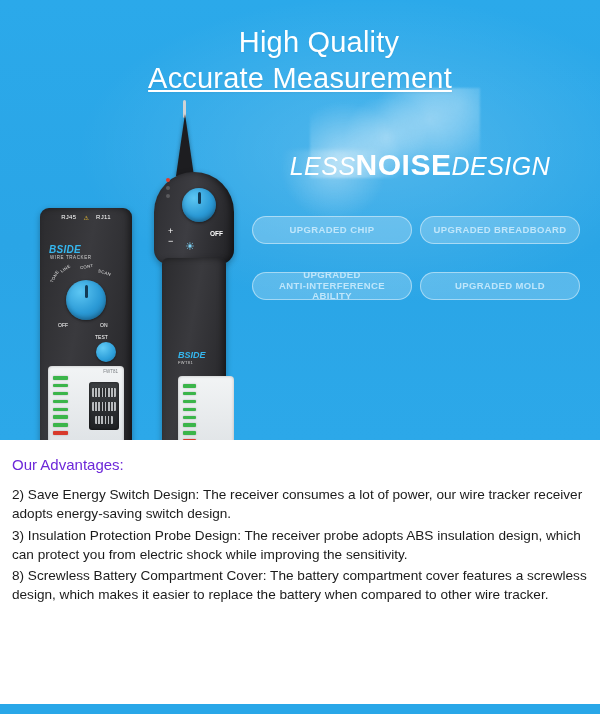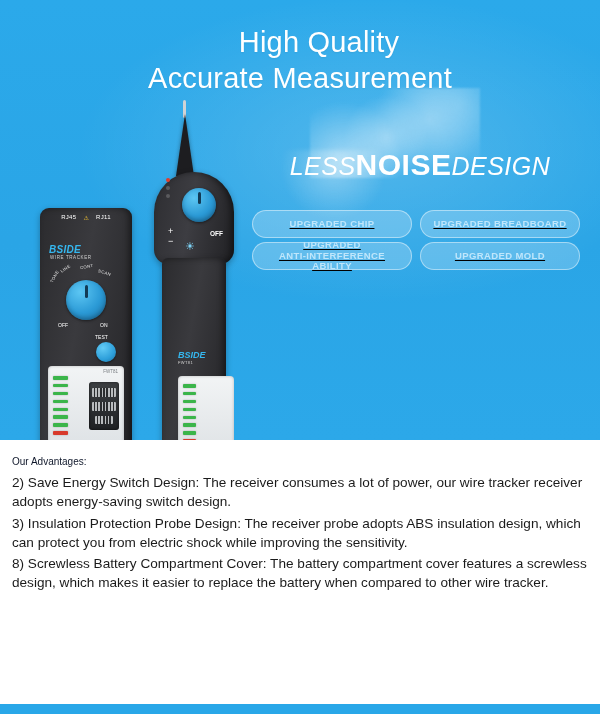--- a/index.html
+++ b/index.html
@@ -39,21 +39,21 @@
     width: 100%;
     text-align: center;
     color: #ffffff;
     line-height: 1.25;
     font-weight: 400;
     font-size: 29px;
     letter-spacing: 0.2px;
     text-shadow: 0 1px 2px rgba(0,0,0,0.06);
   }
   .headline .l1 { display: block; padding-left: 38px; }
-  .headline .l2 { display: block; }
+  .headline .l2 { display: block; text-decoration: underline; }
 
   
   .mist {
     position: absolute;
     left: 310px;
     top: 88px;
     width: 170px;
     height: 90px;
     background:
       radial-gradient(circle at 20% 80%, rgba(255,255,255,0.55) 0%, rgba(255,255,255,0) 38%),
@@ -84,26 +84,25 @@
     color: #ffffff;
     white-space: nowrap;
   }
   .less-noise .small { font-size: 25px; letter-spacing: 0.5px; font-style: italic; }
   .less-noise .big { font-size: 30px; font-weight: 700; letter-spacing: 0.5px; }
 
   
   .pills {
     position: absolute;
     left: 252px;
-    top: 210px;
+    top: 216px;
     width: 336px;
     display: flex;
     flex-wrap: wrap;
-    gap: 4px 8px;
-    text-decoration: underline;
+    gap: 28px 8px;
   }
   .pill {
     width: 160px;
     height: 28px;
     border-radius: 14px;
     background: rgba(255,255,255,0.22);
     border: 1px solid rgba(255,255,255,0.45);
     color: #bfe6fb;
     font-size: 9.5px;
     font-weight: 700;
@@ -291,23 +290,23 @@
   .content {
     position: absolute;
     top: 440px;
     left: 0;
     width: 600px;
     height: 274px;
     background: #ffffff;
     padding: 16px 12px 0 12px;
   }
   .adv-title {
-    font-size: 10px;
-    color: #0f172a;
-    margin: 0 0 6px 0;
+    font-size: 15px;
+    color: #6d28d9;
+    margin: 0 0 12px 0;
     font-weight: 400;
   }
   .adv-item {
     font-size: 13.6px;
     line-height: 1.42;
     color: #1b1b1b;
     margin: 0 0 2px 0;
   }
   .bottom-band {
     position: absolute;

